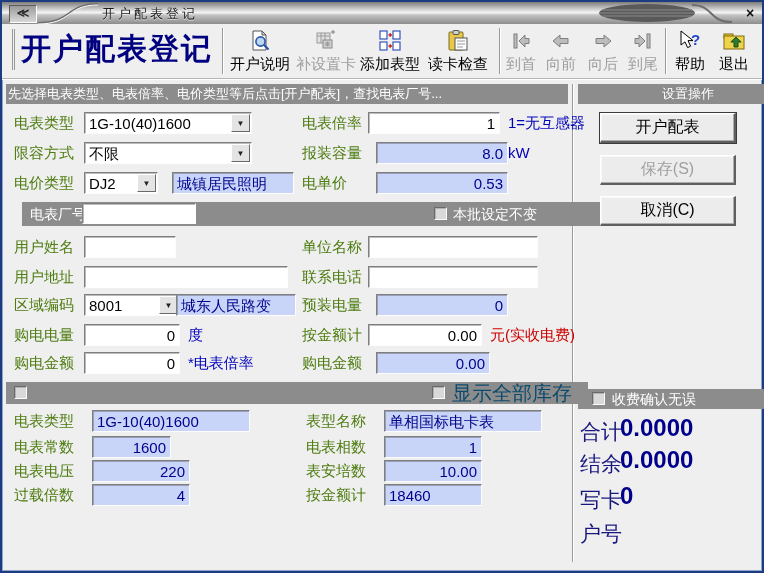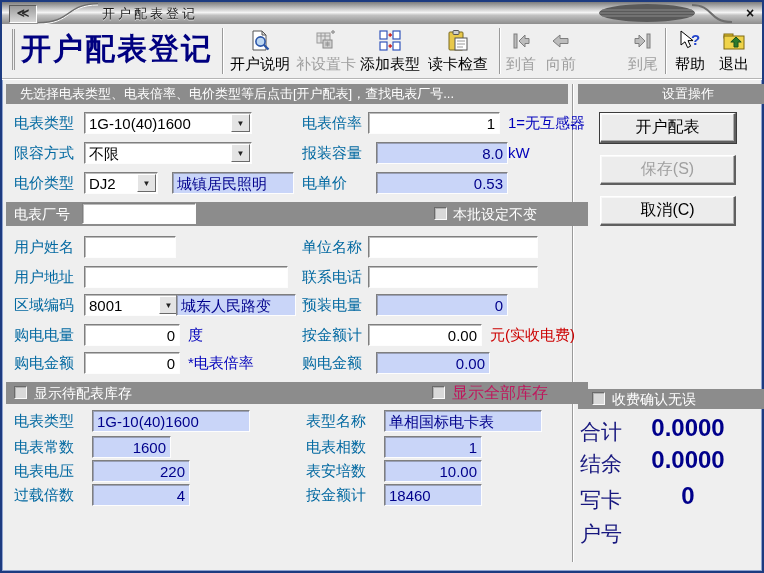--- a/index.html
+++ b/index.html
@@ -29,21 +29,21 @@
     color:#000080;letter-spacing:2px;border-left:3px double #9a9a9a;padding-left:6px;}
   .vsep{position:absolute;top:4px;width:0;height:46px;border-left:1px solid #9a9a9a;border-right:1px solid #fff;}
   .tbtn{position:absolute;top:3px;height:48px;text-align:center;cursor:pointer;color:#000;}
   .tbtn .ic{height:28px;display:flex;align-items:center;justify-content:center;}
   .tbtn .lb{font-size:15px;line-height:17px;white-space:nowrap;}
   .tbtn.disabled{color:#9e9e9e;cursor:default;}
   
   .bar{position:absolute;background:#8c8c8c;color:#fff;font-size:13px;line-height:20px;padding-left:20px;}
   .bar .bartext{position:absolute;white-space:nowrap;}
   
-  .lbl{position:absolute;font-size:15px;color:#0369a1;line-height:22px;white-space:nowrap;}
+  .lbl{position:absolute;font-size:15px;color:#4d7c0f;line-height:22px;white-space:nowrap;}
   .fld{position:absolute;height:22px;box-sizing:border-box;font-size:15px;line-height:19px;
     padding:1px 4px 0 4px;white-space:nowrap;overflow:hidden;
     border-top:1px solid #7f7f7f;border-left:1px solid #7f7f7f;
     border-bottom:1px solid #fdfdfd;border-right:1px solid #fdfdfd;
     box-shadow:inset 1px 1px 0 rgba(60,60,60,.35);margin-left:8px;}
   .wh{background:#fff;color:#000;}
   .ro{background:#c9d5f8;color:#00008b;}
   .num{text-align:right;}
   input.fld{font-family:"Liberation Sans",sans-serif;outline:none;margin:0;}
   .combo{position:absolute;height:22px;box-sizing:border-box;background:#fff;
@@ -64,21 +64,21 @@
   .vdivider{position:absolute;left:572px;top:84px;width:1px;height:478px;background:#9a9a9a;border-right:1px solid #fff;}
   
   .btn{position:absolute;background:#ececec;font-size:16px;color:#000;text-align:center;
     box-sizing:border-box;line-height:26px;cursor:pointer;
     border-top:1px solid #fff;border-left:1px solid #fff;
     border-bottom:2px solid #5f5f5f;border-right:2px solid #5f5f5f;
     box-shadow:inset -1px -1px 0 #adadad,inset 1px 1px 0 #f8f8f8;}
   .btn.primary{outline:1px solid #3c3c3c;}
   .btn.disabled{color:#a0a0a0;cursor:default;}
   .tot-lbl{position:absolute;font-size:21px;color:#17177e;white-space:nowrap;}
-  .tot-val{position:absolute;font-size:24px;font-weight:bold;color:#00008b;text-align:center;width:136px;}
+  .tot-val{position:absolute;font-size:24px;font-weight:bold;color:#00008b;text-align:left;width:136px;}
 </style>
 </head>
 <body>
 
 <div id="win">
 
   <div id="titlebar">
     <svg class="deco" width="760" height="22" viewBox="0 0 760 22">
       <path d="M36 21 C70 21 64 2 96 2" fill="none" stroke="#6e6e6e" stroke-width="2"></path>
       <path d="M36 22 C70 22 64 3 96 3" fill="none" stroke="#fdfdfd" stroke-width="1"></path>
@@ -161,20 +161,28 @@
 
     <div class="tbtn disabled" style="left:540px;width:38px">
       <div class="ic">
         <svg width="24" height="20" viewBox="0 0 24 20">
           <path d="M4 10 l7-6 v3.5 h8 v5 h-8 v3.5 z" fill="#bcbcbc" stroke="#7e7e7e"></path>
         </svg>
       </div>
       <div class="lb">向前</div>
     </div>
 
+    <div class="tbtn disabled" style="left:582px;width:38px">
+      <div class="ic">
+        <svg width="24" height="20" viewBox="0 0 24 20">
+          <path d="M20 10 l-7-6 v3.5 h-8 v5 h8 v3.5 z" fill="#bcbcbc" stroke="#7e7e7e"></path>
+        </svg>
+      </div>
+      <div class="lb">向后</div>
+    </div>
 
     <div class="tbtn disabled" style="left:622px;width:38px">
       <div class="ic">
         <svg width="24" height="20" viewBox="0 0 24 20">
           <path d="M14 10 l-6-6 v3.5 h-4 v5 h4 v3.5 z" fill="#bcbcbc" stroke="#7e7e7e"></path>
           <rect x="16" y="3" width="3" height="14" fill="#bcbcbc" stroke="#7e7e7e"></rect>
         </svg>
       </div>
       <div class="lb">到尾</div>
     </div>
@@ -196,21 +204,21 @@
         <svg width="24" height="24" viewBox="0 0 24 24">
           <rect x="2" y="5" width="9" height="4" fill="#e8c832" stroke="#806a10"></rect>
           <rect x="2" y="7" width="20" height="13" fill="#efd34a" stroke="#806a10"></rect>
           <path d="M12 18 v-5 h-3.2 l5.2-5 5.2 5 h-3.2 v5 z" fill="#2c7a2c" stroke="#1c521c"></path>
         </svg>
       </div>
       <div class="lb">退出</div>
     </div>
   </div>
 
-  <div class="bar" style="left:6px;top:84px;width:562px;height:20px;padding-left:14px;box-sizing:border-box">
+  <div class="bar" style="left:6px;top:84px;width:562px;height:20px;padding-left:2px;box-sizing:border-box">
     <span>先选择电表类型、电表倍率、电价类型等后点击[开户配表]，查找电表厂号...</span>
   </div>
   <div class="bar" style="left:578px;top:84px;width:180px;height:20px;text-align:center">
     <span>设置操作</span>
   </div>
   <div class="vdivider"></div>
 
   <div class="lbl" style="left:14px;top:112px">电表类型</div>
   <div class="combo" style="left:84px;top:112px;width:168px">
     <span class="ctext">1G-10(40)1600</span>
@@ -231,21 +239,21 @@
 
   <div class="lbl" style="left:14px;top:172px">电价类型</div>
   <div class="combo" style="left:84px;top:172px;width:74px">
     <span class="ctext">DJ2</span>
     <span class="cbtn">▼</span>
   </div>
   <div class="fld ro" style="left:164px;top:172px;width:122px">城镇居民照明</div>
   <div class="lbl" style="left:302px;top:172px">电单价</div>
   <div class="fld ro num" style="left:368px;top:172px;width:132px">0.53</div>
 
-  <div class="bar" style="left:6px;top:202px;width:562px;height:24px">
+  <div class="bar" style="left:22px;top:202px;width:562px;height:24px">
     <span class="bartext" style="left:8px;top:2px;font-size:14px">电表厂号</span>
   </div>
   <input class="fld wh" style="left: 82px; top: 203px; width: 114px; height: 21px;" value="">
   <div class="chk" style="left:434px;top:207px"></div>
   <div class="lbl" style="left:453px;top:203px;color:#fff;font-size:14px;line-height:22px">本批设定不变</div>
 
   <div class="lbl" style="left:14px;top:236px">用户姓名</div>
   <input class="fld wh" style="left: 84px; top: 236px; width: 92px;" value="">
   <div class="lbl" style="left:302px;top:236px">单位名称</div>
   <input class="fld wh" style="left: 368px; top: 236px; width: 170px;" value="">
@@ -272,23 +280,22 @@
   <div class="redtext" style="left:490px;top:324px">元(实收电费)</div>
 
   <div class="lbl" style="left:14px;top:352px">购电金额</div>
   <input class="fld wh num" style="left: 84px; top: 352px; width: 96px;" value="0">
   <div class="hint" style="left:188px;top:352px">*电表倍率</div>
   <div class="lbl" style="left:302px;top:352px">购电金额</div>
   <div class="fld ro num" style="left:368px;top:352px;width:114px">0.00</div>
 
   <div class="bar" style="left:6px;top:382px;width:562px;height:22px"></div>
   <div class="chk" style="left:14px;top:386px"></div>
-  <div class="lbl" style="left:34px;top:382px;color:#fff;font-size:14px">显示待配表库存</div>
   <div class="chk" style="left:432px;top:386px"></div>
-  <div class="lbl" style="left:452px;top:382px;color:#be185d;font-size:16px">显示全部库存</div>
+  <div class="lbl" style="left:452px;top:382px;color:#0c4a6e;font-size:20px">显示全部库存</div>
 
   <div class="lbl" style="left:14px;top:410px">电表类型</div>
   <div class="fld ro" style="left:84px;top:410px;width:158px">1G-10(40)1600</div>
   <div class="lbl" style="left:306px;top:410px">表型名称</div>
   <div class="fld ro" style="left:376px;top:410px;width:158px">单相国标电卡表</div>
 
   <div class="lbl" style="left:14px;top:436px">电表常数</div>
   <div class="fld ro num" style="left:84px;top:436px;width:79px">1600</div>
   <div class="lbl" style="left:306px;top:436px">电表相数</div>
   <div class="fld ro num" style="left:376px;top:436px;width:98px">1</div>

